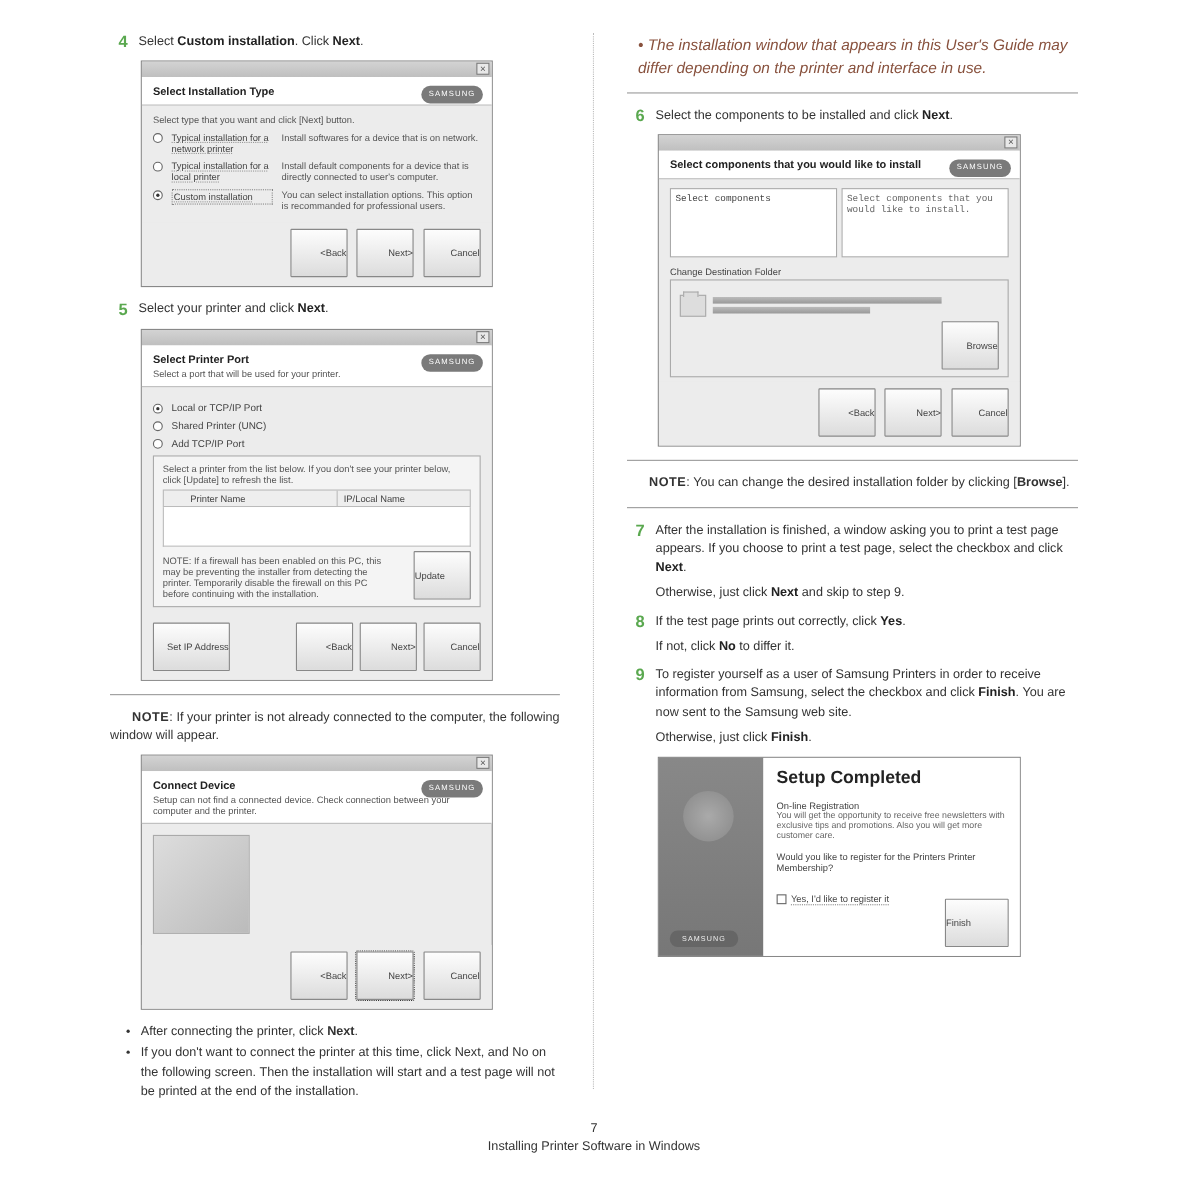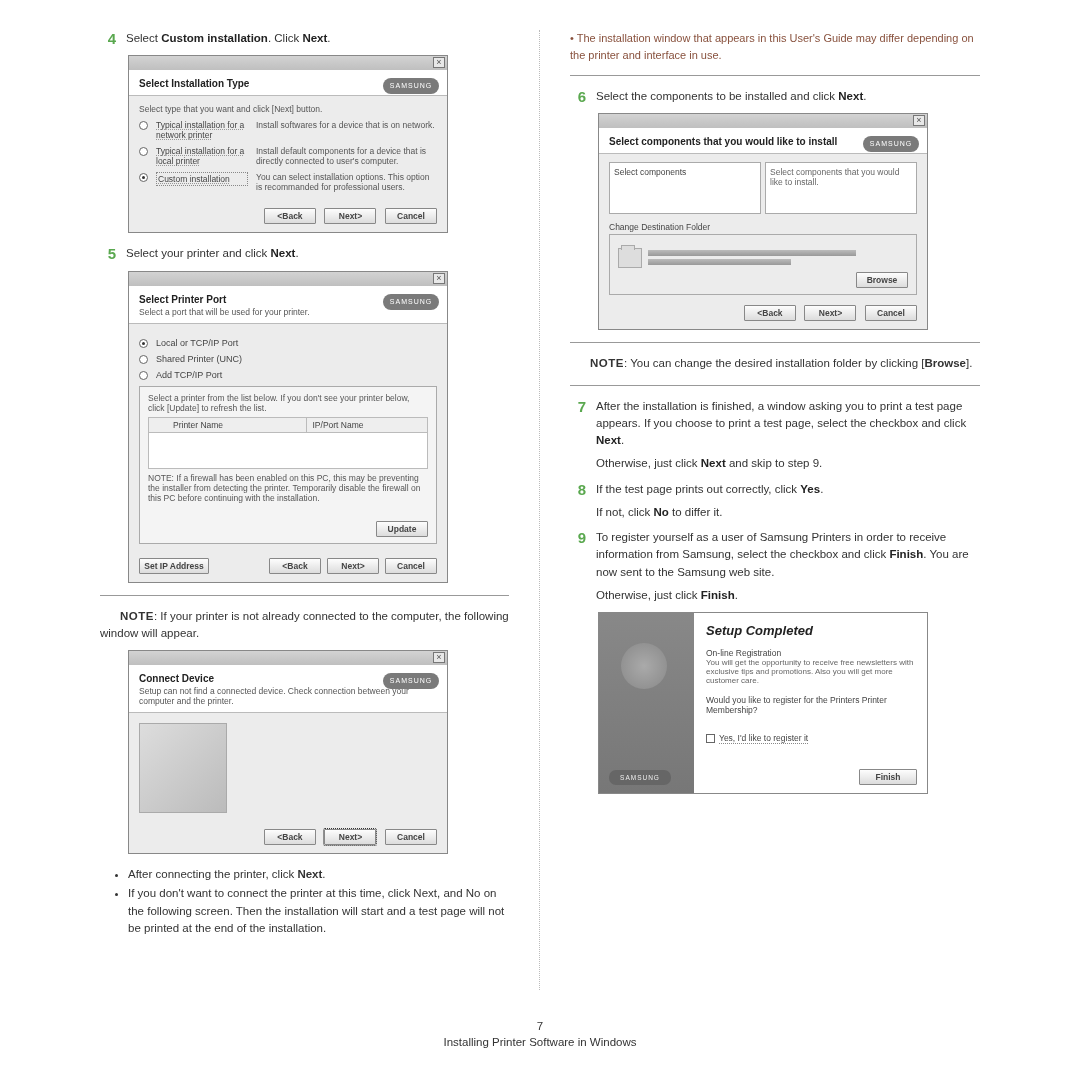--- a/index.html
+++ b/index.html
@@ -24,21 +24,21 @@
     padding: 0 20px;
   }
   .column.left { border-right: 1px dotted #bbb; padding-left: 5px; padding-right: 30px;}
   .column.right { padding-left: 30px; padding-right: 5px;}
   .step-row { display:flex; align-items:flex-start; gap:10px; margin-bottom:8px;}
   .step-num { color: #5aa84f; font-size: 15px; font-weight: bold; width:16px; flex:0 0 16px; text-align:right;}
   .step-text { font-size: 11.5px; line-height: 1.5; color:#333; flex:1; }
   .step-text b, .step-text strong { font-weight:bold; color:#222; }
   .note-line { font-size:11.5px; line-height:1.5; margin: 10px 0 8px 0; }
   .note-line .sc { font-variant: small-caps; letter-spacing:0.5px;padding-left:20px;}
-  .italic-red { color:#88513d; font-size:11px; line-height:1.5; margin-bottom:10px;}
+  .italic-red { color:#88513d; font-style:italic; font-size:14px; line-height:1.5; margin-bottom:10px;margin-left:10px;}
   .hr { border:0; border-top:1px solid #999; margin: 12px 0 12px 0;}
   .bullets { margin-left: 28px; font-size:11.5px; line-height:1.5;}
   .bullets li { list-style: disc; margin-bottom:2px;}
 
   
   .dialog {
     border: 1px solid #888;
     background: #ececec;
     width: 320px;
     margin: 4px 0 12px 28px;
@@ -47,48 +47,48 @@
     filter: grayscale(100%);
   }
   .titlebar { height:14px; background: linear-gradient(#cfd4da,#b9c0c9); position:relative;}
   .closebox { position:absolute; right:2px; top:1px; width:12px; height:11px; border:1px solid #777; background:#e8e8e8; font-size:9px; text-align:center; line-height:9px; color:#555;}
   .header { background:#fff; padding:8px 10px 6px 10px; border-bottom:1px solid #bbb; position:relative;}
   .header .title { font-weight:bold; font-size:10px; color:#222;}
   .header .sub { font-size:8.5px; color:#555; margin-top:2px;}
   .samsung-badge { position:absolute; right:8px; top:8px; width:56px; height:16px; background:#7a7a7a; border-radius:8px / 50%; color:#fff; font-size:7px; text-align:center; line-height:16px; letter-spacing:1px;}
   .body { padding:8px 10px 4px 10px; background:#ececec; }
   .footer { padding:6px 10px 8px 10px; text-align:right; background:#ececec;}
-  .btn { display:inline-block; border:1px solid #888; background:linear-gradient(#fdfdfd,#dcdcdc); font-size:8.5px; padding:2px 0; min-width:52px; text-align:center; margin-left:6px; border-radius:1px;font-weight:bold;}
+  .btn { display:inline-block; border:1px solid #888; background:linear-gradient(#fdfdfd,#dcdcdc); font-size:8.5px; padding:16px 0; min-width:52px; margin-left:6px; border-radius:1px;}
   .radio-row { display:flex; align-items:flex-start; margin:6px 0; gap:8px;}
   .radio { width:9px; height:9px; border:1px solid #666; border-radius:50%; flex:0 0 9px; margin-top:1px; position:relative; background:#fff;}
   .radio.sel::after{content:"";position:absolute;left:2px;top:2px;width:3px;height:3px;background:#333;border-radius:50%;}
   .opt-label { width:92px; text-decoration: underline dotted #999; font-size:8.5px;}
   .opt-desc { flex:1; font-size:8.5px; color:#555;}
   .smalltext{font-size:8.5px;color:#555;}
   .panel { border:1px solid #aaa; background:#fff; padding:6px 8px; margin:4px 0; font-size:8.5px;}
   .panel.gray{background:#f4f4f4;}
   .thead{display:flex;background:#eee;border:1px solid #bbb;font-size:8.5px;}
   .thead div{padding:2px 6px;margin-left:18px;}
   .tbody{border:1px solid #bbb;border-top:none;height:36px;background:#fff;}
   .group-label{font-size:8.5px;color:#444;margin-bottom:2px;}
   .twoboxes{display:flex;gap:4px;}
-  .twoboxes .box{flex:1;border:1px solid #aaa;background:#fff;height:52px;padding:4px;font-size:8.5px;color:#666;}
+  .twoboxes .box{flex:1;border:1px solid #aaa;background:#fff;height:63px;padding:4px;font-size:8.5px;color:#666;font-family:Liberation Mono, monospace;}
   .folder-row{display:flex;align-items:center;gap:6px;margin-top:6px;}
   .folder-icon{width:24px;height:20px;background:#ddd;border:1px solid #aaa;position:relative;}
   .folder-icon::before{content:"";position:absolute;left:2px;top:-4px;width:12px;height:4px;background:#ddd;border:1px solid #aaa;border-bottom:none;}
   .bar{height:6px;background:linear-gradient(#bbb,#999);margin:3px 0;}
   .connect-body{display:flex;gap:10px;padding:10px;}
   .connect-img{width:88px;height:90px;background:linear-gradient(135deg,#ddd,#bbb);border:1px solid #aaa;}
   .connect-steps{font-size:8.5px;color:#444;line-height:1.8;}
   .setup-body{display:flex;height:180px;}
   .setup-left{width:95px;background:linear-gradient(#888,#777);position:relative;}
   .setup-left .sbadge{position:absolute;bottom:8px;left:10px;width:62px;height:15px;background:#666;border-radius:7px;color:#eee;font-size:6.5px;text-align:center;line-height:15px;letter-spacing:1px;}
   .setup-left .circle{position:absolute;top:30px;left:22px;width:46px;height:46px;border-radius:50%;background:radial-gradient(#aaa,#888);}
   .setup-right{flex:1;padding:10px 12px;background:#fff;font-size:8.5px;color:#444;position:relative;}
-  .setup-right .stitle{font-weight:bold;font-size:13px;color:#222;margin-bottom:10px;font-style:italic;}
+  .setup-right .stitle{font-weight:bold;font-size:16px;color:#222;margin-bottom:10px;}
   .chk{display:inline-block;width:9px;height:9px;border:1px solid #666;background:#fff;margin-right:4px;vertical-align:middle;}
   .finish-row{position:absolute;right:10px;bottom:8px;}
   .page-footer{width:1080px;text-align:center;font-size:11.5px;color:#333;position:absolute;left:0;top:1020px;}
   .page-footer .pnum{margin-bottom:4px;}
 </style>
 </head>
 <body>
 
 <div class="page">
 
@@ -158,24 +158,24 @@
             <div>Shared Printer (UNC)</div>
           </div>
         <div class="radio-row">
             <div class="radio"></div>
             <div>Add TCP/IP Port</div>
           </div>
         <div class="panel gray">
           <div class="smalltext" style="margin-bottom:4px;">Select a printer from the list below. If you don't see your printer below, click [Update] to refresh the list.</div>
           <div class="thead">
               <div style="flex:1;">Printer Name</div>
-              <div style="flex:1;border-left:1px solid #bbb;">IP/Port Name</div>
+              <div style="flex:1;border-left:1px solid #bbb;">IP/Local Name</div>
             </div>
           <div class="tbody"></div>
-          <div style="display:flex;align-items:flex-end;gap:18px;margin-top:4px;flex-direction:column;">
+          <div style="display:flex;align-items:flex-end;gap:18px;margin-top:4px;">
             <div class="smalltext" style="flex:1;">NOTE: If a firewall has been enabled on this PC, this may be preventing the installer from detecting the printer. Temporarily disable the firewall on this PC before continuing with the installation.</div>
             <span class="btn">Update</span>
           </div>
         </div>
       </div>
       <div class="footer" style="display:flex;align-items:center;">
         <span class="btn" style="margin-left:0;min-width:70px;">Set IP Address</span>
         <span style="flex:1"></span>
         <span class="btn">&lt;Back</span>
         <span class="btn">Next&gt;</span>

